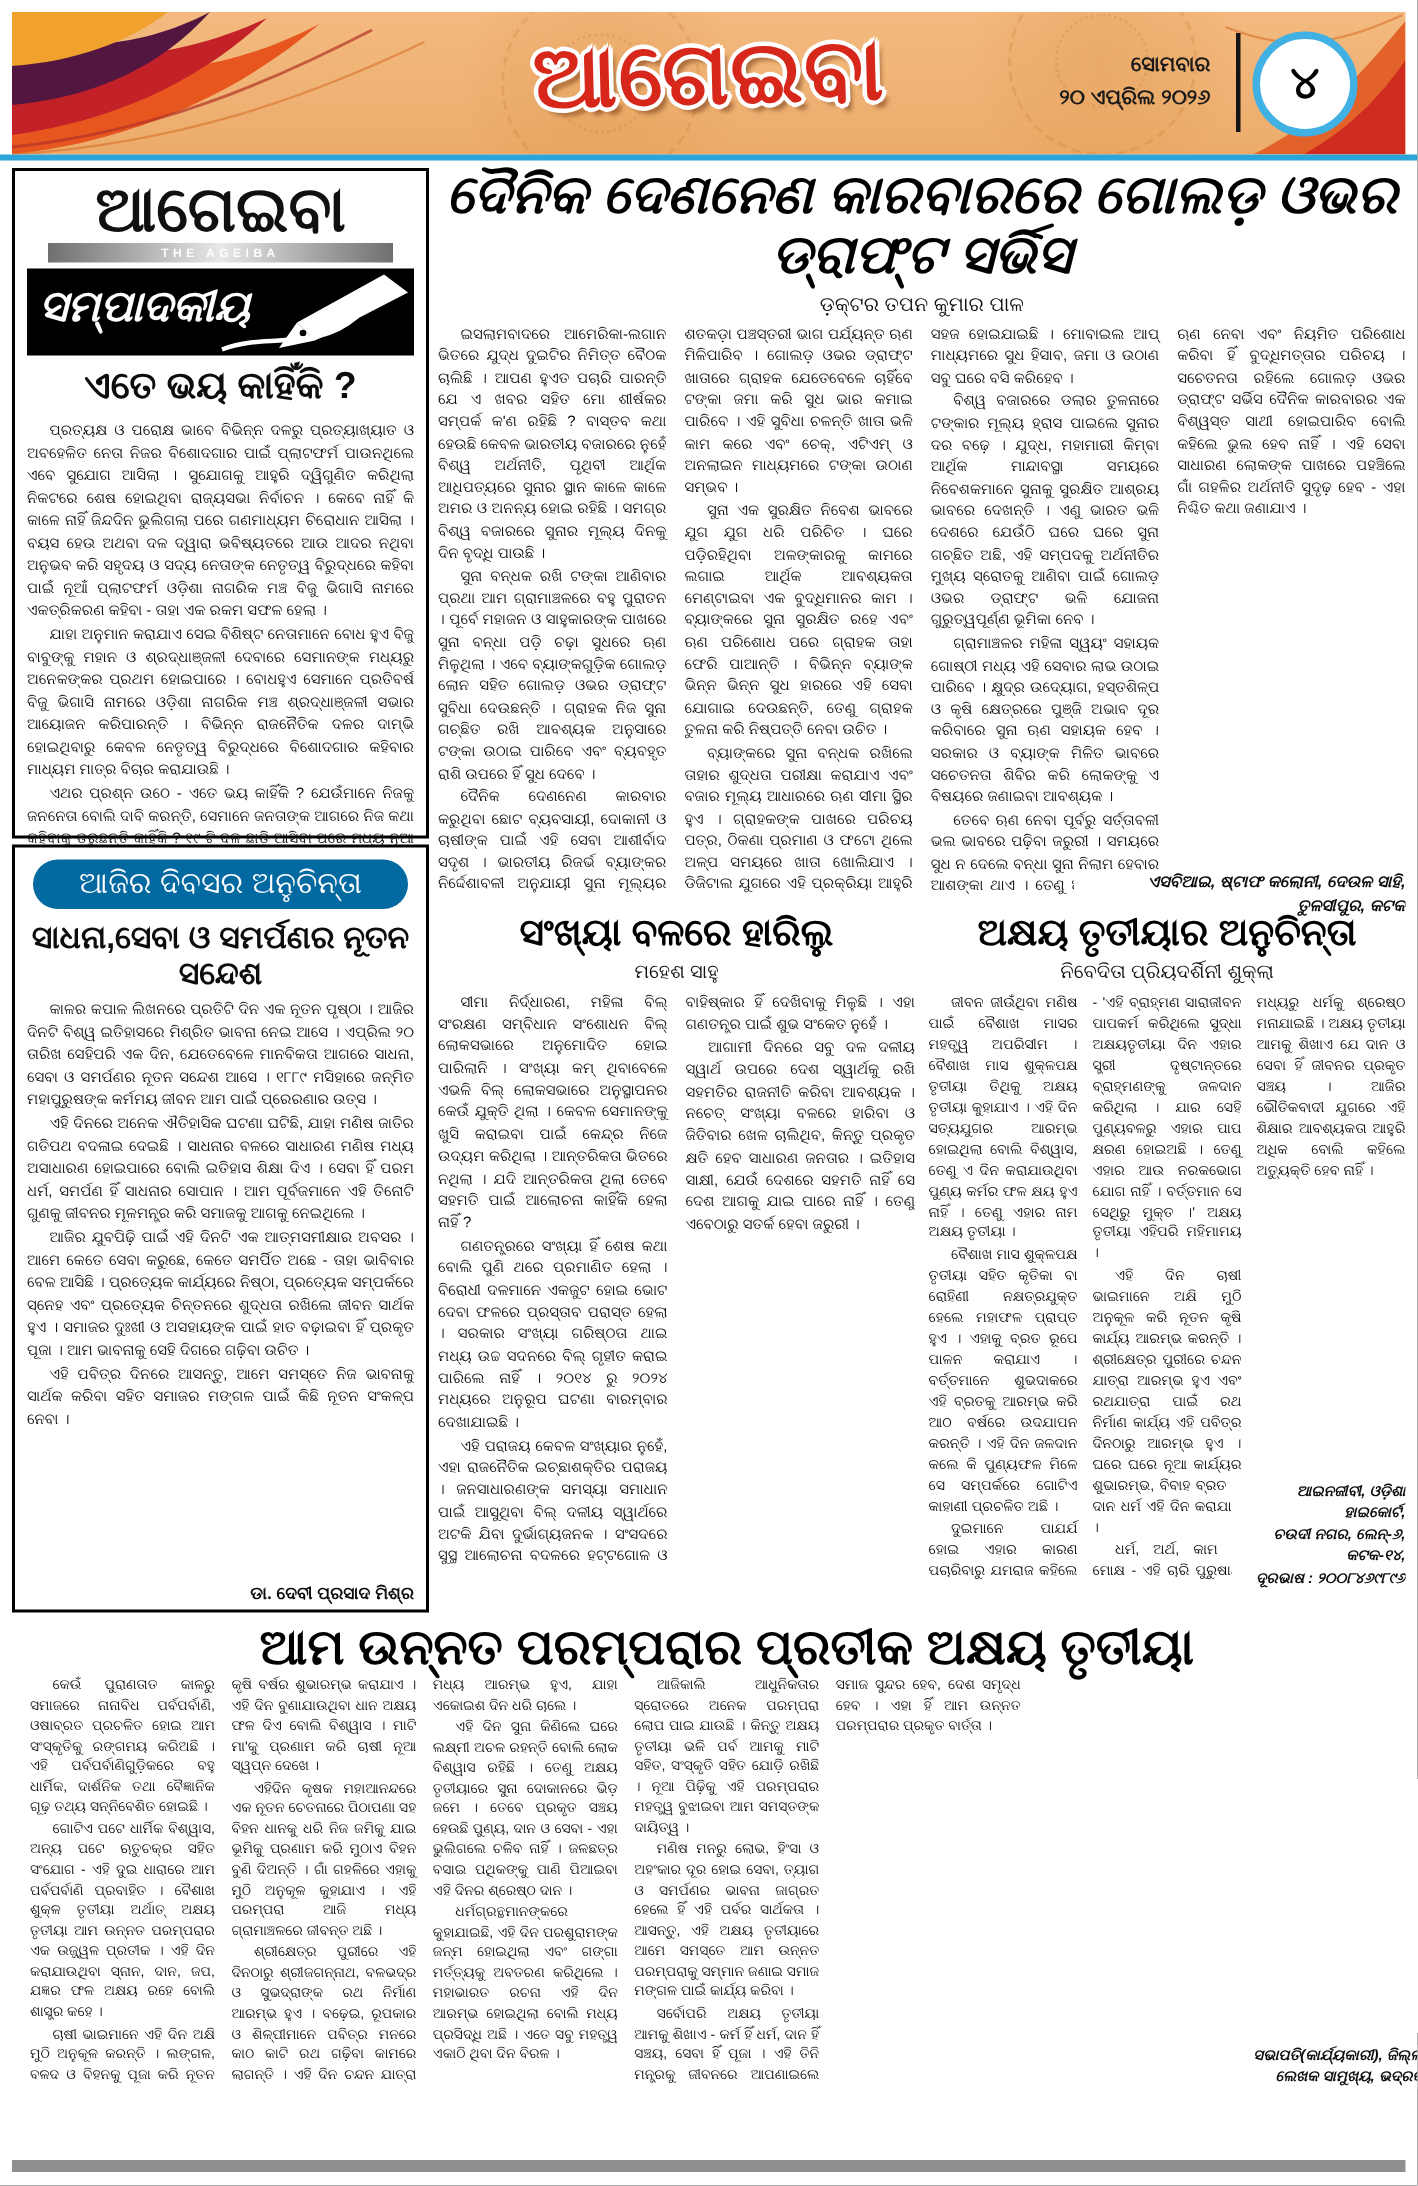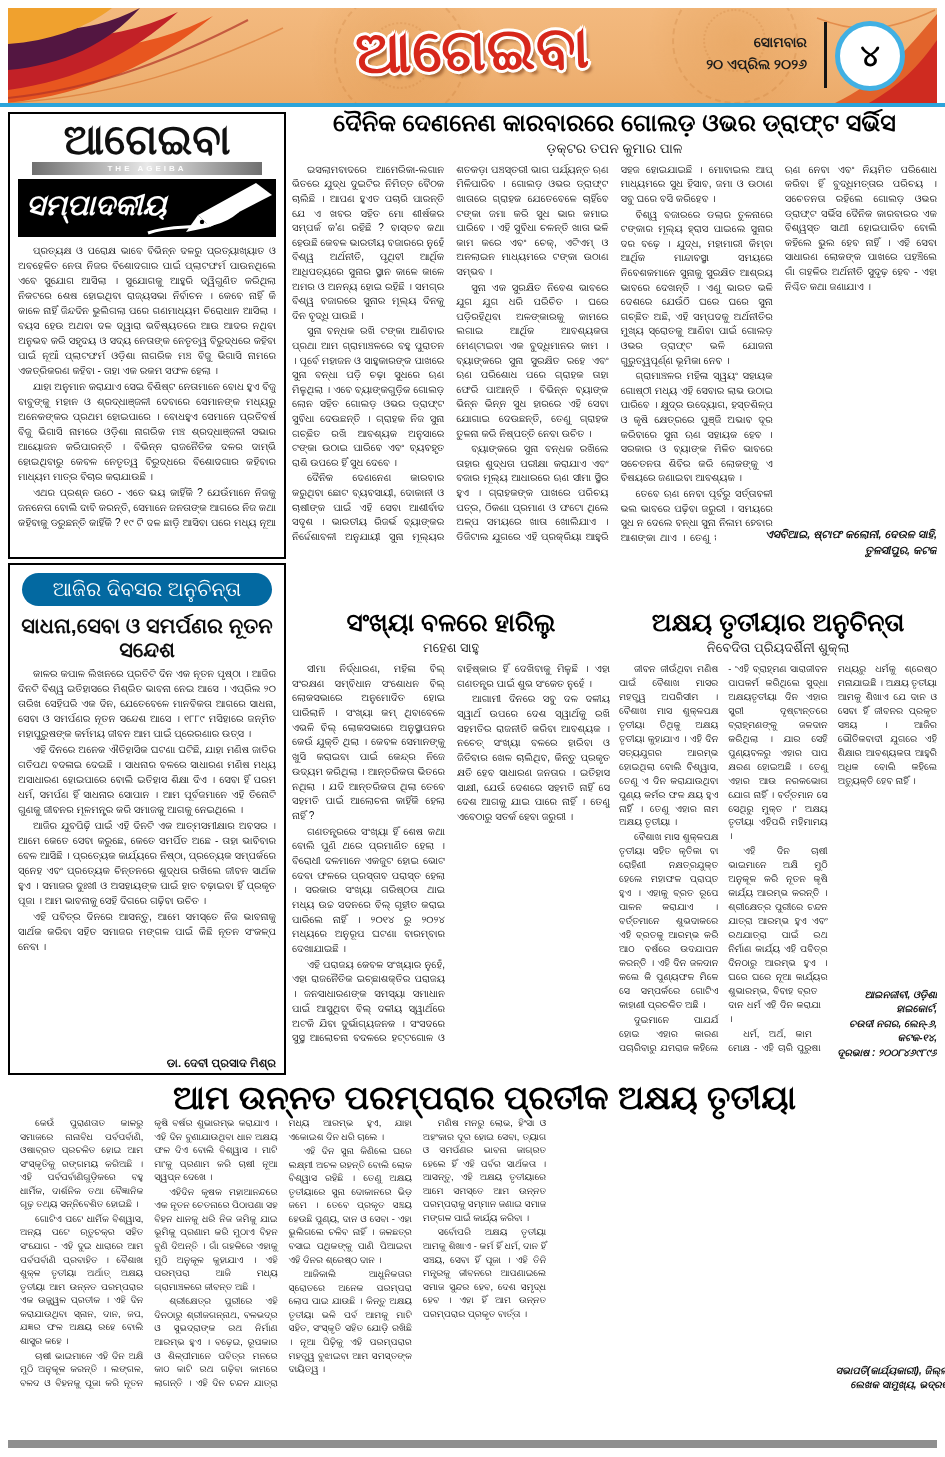--- a/index.html
+++ b/index.html
@@ -46,21 +46,21 @@
   .ed-body{font-size:10px;line-height:1.5;text-align:justify;height:288px;overflow:hidden;}
   .today-box{position:absolute;left:8px;top:563px;width:278px;height:512px;border:2px solid #000;
              box-sizing:border-box;padding:6px 8px;}
   .today-header{background:#0369a1;color:#fff;border-radius:22px;text-align:center;
                 font-size:20px;font-weight:normal;padding:5px 0;margin:2px 4px 8px 4px;}
   .today-title{font-size:21px;font-weight:bold;text-align:center;line-height:1.15;margin:0 0 4px 0;}
   .today-body{font-size:10px;line-height:1.5;text-align:justify;height:388px;overflow:hidden;}
   .today-author{text-align:right;font-weight:bold;font-size:11.5px;margin-top:3px;}
   
   .art-top{position:absolute;left:292px;top:110px;width:645px;height:496px;}
-  .art-top .headline{font-size:24px;}
+  .art-top .headline{font-size:36px;font-style:italic;}
   .art-top .byline{font-size:13.5px;}
   .art-top .colbody{column-count:4;column-gap:12px;font-size:10px;line-height:1.46;height:396px;}
   .art-top .sig{font-size:11px;width:215px;}
   
   .art-ml{position:absolute;left:292px;top:608px;width:318px;height:470px;}
   .art-ml .headline{font-size:25px;}
   .art-ml .byline{font-size:13px;}
   .art-ml .colbody{column-count:2;column-gap:12px;font-size:10px;line-height:1.47;height:398px;}
   .art-mr{position:absolute;left:619px;top:608px;width:318px;height:470px;}
   .art-mr .headline{font-size:25px;}
@@ -111,20 +111,21 @@
     <div class="ed-logo-bar">THE AGEIBA</div>
     <div class="ed-band">
       <span class="ed-band-label">ସମ୍ପାଦକୀୟ</span>
       <svg width="130" height="56" viewBox="0 0 130 56">
         <path d="M112 2 L128 14 L66 46 L54 34 Z" fill="#ffffff"></path>
         <path d="M54 34 L66 46 L42 51 Z" fill="#ffffff"></path>
         <circle cx="58" cy="41" r="2.2" fill="#000"></circle>
         <path d="M4 52 C36 40 66 54 94 30" stroke="#ffffff" stroke-width="3" fill="none"></path>
       </svg>
     </div>
+    <div class="ed-title">ଏତେ ଭୟ କାହିଁକି ?</div>
     <div class="ed-body">
         <p class="para">ପ୍ରତ୍ୟକ୍ଷ ଓ ପରୋକ୍ଷ ଭାବେ ବିଭିନ୍ନ ଦଳରୁ ପ୍ରତ୍ୟାଖ୍ୟାତ ଓ ଅବହେଳିତ ନେତା ନିଜର ବିଶୋଦଗାର ପାଇଁ ପ୍ଲାଟଫର୍ମ ପାଉନଥିଲେ ଏବେ ସୁଯୋଗ ଆସିଲା । ସୁଯୋଗକୁ ଆହୁରି ଦ୍ୱିଗୁଣିତ କରିଥିଲା ନିକଟରେ ଶେଷ ହୋଇଥିବା ରାଜ୍ୟସଭା ନିର୍ବାଚନ । କେବେ ନାହିଁ କି କାଳେ ନାହିଁ ଜିନ୍ଦଦିନ ଭୁଲିଗଲା ପରେ ଗଣମାଧ୍ୟମ ଚିରୋଧାନ ଆସିଲା । ବୟସ ହେଉ ଅଥବା ଦଳ ଦ୍ୱାରା ଭବିଷ୍ୟତରେ ଆଉ ଆଦର ନଥିବା ଅନୁଭବ କରି ସହୃଦୟ ଓ ସଦ୍ୟ ନେତାଙ୍କ ନେତୃତ୍ୱ ବିରୁଦ୍ଧରେ କହିବା ପାଇଁ ନୂଆଁ ପ୍ଲାଟଫର୍ମ ଓଡ଼ିଶା ନାଗରିକ ମଞ୍ଚ ବିଜୁ ଭିଗାସି ନାମରେ ଏକତ୍ରିକରଣ କହିବା - ତାହା ଏକ ରକମ ସଫଳ ହେଲା ।</p>
         <p class="para">ଯାହା ଅନୁମାନ କରାଯାଏ ସେଇ ବିଶିଷ୍ଟ ନେତାମାନେ ବୋଧ ହୁଏ ବିଜୁ ବାବୁଙ୍କୁ ମହାନ ଓ ଶ୍ରଦ୍ଧାଞ୍ଜଳୀ ଦେବାରେ ସେମାନଙ୍କ ମଧ୍ୟରୁ ଅନେକଙ୍କର ପ୍ରଥମ ହୋଇପାରେ । ବୋଧହୁଏ ସେମାନେ ପ୍ରତିବର୍ଷ ବିଜୁ ଭିଗାସି ନାମରେ ଓଡ଼ିଶା ନାଗରିକ ମଞ୍ଚ ଶ୍ରଦ୍ଧାଞ୍ଜଳୀ ସଭାର ଆୟୋଜନ କରିପାରନ୍ତି । ବିଭିନ୍ନ ରାଜନୈତିକ ଦଳର ଦାମ୍ଭି ହୋଇଥିବାରୁ କେବଳ ନେତୃତ୍ୱ ବିରୁଦ୍ଧରେ ବିଶୋଦଗାର କହିବାର ମାଧ୍ୟମ ମାତ୍ର ବିଚାର କରାଯାଉଛି ।</p>
         <p class="para">ଏଥର ପ୍ରଶ୍ନ ଉଠେ - ଏତେ ଭୟ କାହିଁକି ? ଯେଉଁମାନେ ନିଜକୁ ଜନନେତା ବୋଲି ଦାବି କରନ୍ତି, ସେମାନେ ଜନତାଙ୍କ ଆଗରେ ନିଜ କଥା କହିବାକୁ ଡରୁଛନ୍ତି କାହିଁକି ? ୧୯ ଟି ଦଳ ଛାଡ଼ି ଆସିବା ପରେ ମଧ୍ୟ ନୂଆ ମଞ୍ଚରେ ସାହସ ଦେଖାଇ ପାରୁନାହାନ୍ତି । କିନ୍ତୁ ବିଜୁ ଭିଗାସି ନେତାମାନେ ଲୋକଙ୍କ ଆସ୍ଥା ଜିତିବାକୁ ହେଲେ ଭୟ ନୁହେଁ, ସାହସ ଓ ସଚ୍ଚୋଟତା ଦରକାର ବୋଲି ବୁଝିବା ଉଚିତ । ଏହା ହିଁ ଗଣତନ୍ତ୍ରର ନିୟମ ଏବଂ ସେଥିପାଇଁ ଜନସାଧାରଣ ନିର୍ଭୟରେ ମତାମତ ଦେବା ଆବଶ୍ୟକ ।</p>
       </div>
   </div>
 
   <div class="today-box">
     <div class="today-header">ଆଜିର ଦିବସର ଅନୁଚିନ୍ତା</div>
     <div class="today-title">ସାଧନା,ସେବା ଓ ସମର୍ପଣର ନୂତନ ସନ୍ଦେଶ</div>
@@ -186,20 +187,21 @@
 
   <div class="art-bottom">
     <div class="headline">ଆମ ଉନ୍ନତ ପରମ୍ପରାର ପ୍ରତୀକ ଅକ୍ଷୟ ତୃତୀୟା</div>
     <div class="colbody">
       <p class="para">କେଉଁ ପୁରାଣତାତ କାଳରୁ ସମାଜରେ ନାନାବିଧ ପର୍ବପର୍ବାଣି, ଓଷାବ୍ରତ ପ୍ରଚଳିତ ହୋଇ ଆମ ସଂସ୍କୃତିକୁ ରଙ୍ଗମୟ କରିଅଛି । ଏହି ପର୍ବପର୍ବାଣିଗୁଡ଼ିକରେ ବହୁ ଧାର୍ମିକ, ଦାର୍ଶନିକ ତଥା ବୈଜ୍ଞାନିକ ଗୂଢ଼ ତଥ୍ୟ ସନ୍ନିବେଶିତ ହୋଇଛି ।</p>
         <p class="para">ଗୋଟିଏ ପଟେ ଧାର୍ମିକ ବିଶ୍ୱାସ, ଅନ୍ୟ ପଟେ ଋତୁଚକ୍ର ସହିତ ସଂଯୋଗ - ଏହି ଦୁଇ ଧାରାରେ ଆମ ପର୍ବପର୍ବାଣି ପ୍ରବାହିତ । ବୈଶାଖ ଶୁକ୍ଳ ତୃତୀୟା ଅର୍ଥାତ୍ ଅକ୍ଷୟ ତୃତୀୟା ଆମ ଉନ୍ନତ ପରମ୍ପରାର ଏକ ଉଜ୍ଜ୍ୱଳ ପ୍ରତୀକ । ଏହି ଦିନ କରାଯାଉଥିବା ସ୍ନାନ, ଦାନ, ଜପ, ଯଜ୍ଞର ଫଳ ଅକ୍ଷୟ ରହେ ବୋଲି ଶାସ୍ତ୍ର କହେ ।</p>
         <p class="para">ଚାଷୀ ଭାଇମାନେ ଏହି ଦିନ ଅକ୍ଷି ମୁଠି ଅନୁକୂଳ କରନ୍ତି । ଲଙ୍ଗଳ, ବଳଦ ଓ ବିହନକୁ ପୂଜା କରି ନୂତନ କୃଷି ବର୍ଷର ଶୁଭାରମ୍ଭ କରାଯାଏ । ଏହି ଦିନ ବୁଣାଯାଉଥିବା ଧାନ ଅକ୍ଷୟ ଫଳ ଦିଏ ବୋଲି ବିଶ୍ୱାସ । ମାଟି ମା'କୁ ପ୍ରଣାମ କରି ଚାଷୀ ନୂଆ ସ୍ୱପ୍ନ ଦେଖେ ।</p>
         <p class="para">ଏହିଦିନ କୃଷକ ମହାଆନନ୍ଦରେ ଏକ ନୂତନ ଚେତନାରେ ପିଠାପଣା ସହ ବିହନ ଧାନକୁ ଧରି ନିଜ ଜମିକୁ ଯାଇ ଭୂମିକୁ ପ୍ରଣାମ କରି ମୁଠାଏ ବିହନ ବୁଣି ଦିଅନ୍ତି । ଗାଁ ଗହଳିରେ ଏହାକୁ ମୁଠି ଅନୁକୂଳ କୁହାଯାଏ । ଏହି ପରମ୍ପରା ଆଜି ମଧ୍ୟ ଗ୍ରାମାଞ୍ଚଳରେ ଜୀବନ୍ତ ଅଛି ।</p>
         <p class="para">ଶ୍ରୀକ୍ଷେତ୍ର ପୁରୀରେ ଏହି ଦିନଠାରୁ ଶ୍ରୀଜଗନ୍ନାଥ, ବଳଭଦ୍ର ଓ ସୁଭଦ୍ରାଙ୍କ ରଥ ନିର୍ମାଣ ଆରମ୍ଭ ହୁଏ । ବଢ଼େଇ, ରୂପକାର ଓ ଶିଳ୍ପୀମାନେ ପବିତ୍ର ମନରେ କାଠ କାଟି ରଥ ଗଢ଼ିବା କାମରେ ଲାଗନ୍ତି । ଏହି ଦିନ ଚନ୍ଦନ ଯାତ୍ରା ମଧ୍ୟ ଆରମ୍ଭ ହୁଏ, ଯାହା ଏକୋଇଶ ଦିନ ଧରି ଚାଲେ ।</p>
         <p class="para">ଏହି ଦିନ ସୁନା କିଣିଲେ ଘରେ ଲକ୍ଷ୍ମୀ ଅଚଳ ରହନ୍ତି ବୋଲି ଲୋକ ବିଶ୍ୱାସ ରହିଛି । ତେଣୁ ଅକ୍ଷୟ ତୃତୀୟାରେ ସୁନା ଦୋକାନରେ ଭିଡ଼ ଜମେ । ତେବେ ପ୍ରକୃତ ସଞ୍ଚୟ ହେଉଛି ପୁଣ୍ୟ, ଦାନ ଓ ସେବା - ଏହା ଭୁଲିଗଲେ ଚଳିବ ନାହିଁ । ଜଳଛତ୍ର ବସାଇ ପଥିକଙ୍କୁ ପାଣି ପିଆଇବା ଏହି ଦିନର ଶ୍ରେଷ୍ଠ ଦାନ ।</p>
+        <p class="para">ଧର୍ମଗ୍ରନ୍ଥମାନଙ୍କରେ କୁହାଯାଇଛି, ଏହି ଦିନ ପରଶୁରାମଙ୍କ ଜନ୍ମ ହୋଇଥିଲା ଏବଂ ଗଙ୍ଗା ମର୍ତ୍ତ୍ୟକୁ ଅବତରଣ କରିଥିଲେ । ମହାଭାରତ ରଚନା ଏହି ଦିନ ଆରମ୍ଭ ହୋଇଥିଲା ବୋଲି ମଧ୍ୟ ପ୍ରସିଦ୍ଧି ଅଛି । ଏତେ ସବୁ ମହତ୍ତ୍ୱ ଏକାଠି ଥିବା ଦିନ ବିରଳ ।</p>
         <p class="para">ଆଜିକାଲି ଆଧୁନିକତାର ସ୍ରୋତରେ ଅନେକ ପରମ୍ପରା ଲୋପ ପାଇ ଯାଉଛି । କିନ୍ତୁ ଅକ୍ଷୟ ତୃତୀୟା ଭଳି ପର୍ବ ଆମକୁ ମାଟି ସହିତ, ସଂସ୍କୃତି ସହିତ ଯୋଡ଼ି ରଖିଛି । ନୂଆ ପିଢ଼ିକୁ ଏହି ପରମ୍ପରାର ମହତ୍ତ୍ୱ ବୁଝାଇବା ଆମ ସମସ୍ତଙ୍କ ଦାୟିତ୍ୱ ।</p>
         <p class="para">ମଣିଷ ମନରୁ ଲୋଭ, ହିଂସା ଓ ଅହଂକାର ଦୂର ହୋଇ ସେବା, ତ୍ୟାଗ ଓ ସମର୍ପଣର ଭାବନା ଜାଗ୍ରତ ହେଲେ ହିଁ ଏହି ପର୍ବର ସାର୍ଥକତା । ଆସନ୍ତୁ, ଏହି ଅକ୍ଷୟ ତୃତୀୟାରେ ଆମେ ସମସ୍ତେ ଆମ ଉନ୍ନତ ପରମ୍ପରାକୁ ସମ୍ମାନ ଜଣାଇ ସମାଜ ମଙ୍ଗଳ ପାଇଁ କାର୍ଯ୍ୟ କରିବା ।</p>
         <p class="para">ସର୍ବୋପରି ଅକ୍ଷୟ ତୃତୀୟା ଆମକୁ ଶିଖାଏ - କର୍ମ ହିଁ ଧର୍ମ, ଦାନ ହିଁ ସଞ୍ଚୟ, ସେବା ହିଁ ପୂଜା । ଏହି ତିନି ମନ୍ତ୍ରକୁ ଜୀବନରେ ଆପଣାଇଲେ ସମାଜ ସୁନ୍ଦର ହେବ, ଦେଶ ସମୃଦ୍ଧ ହେବ । ଏହା ହିଁ ଆମ ଉନ୍ନତ ପରମ୍ପରାର ପ୍ରକୃତ ବାର୍ତ୍ତା ।</p>
         <div class="sig">
           <div>ସଭାପତି(କାର୍ଯ୍ୟକାରୀ), ଜିଲ୍ଲା</div>
           <div>ଲେଖକ ସାମୁଖ୍ୟ, ଭଦ୍ରକ</div>
         </div>
     </div>
   </div>
 

